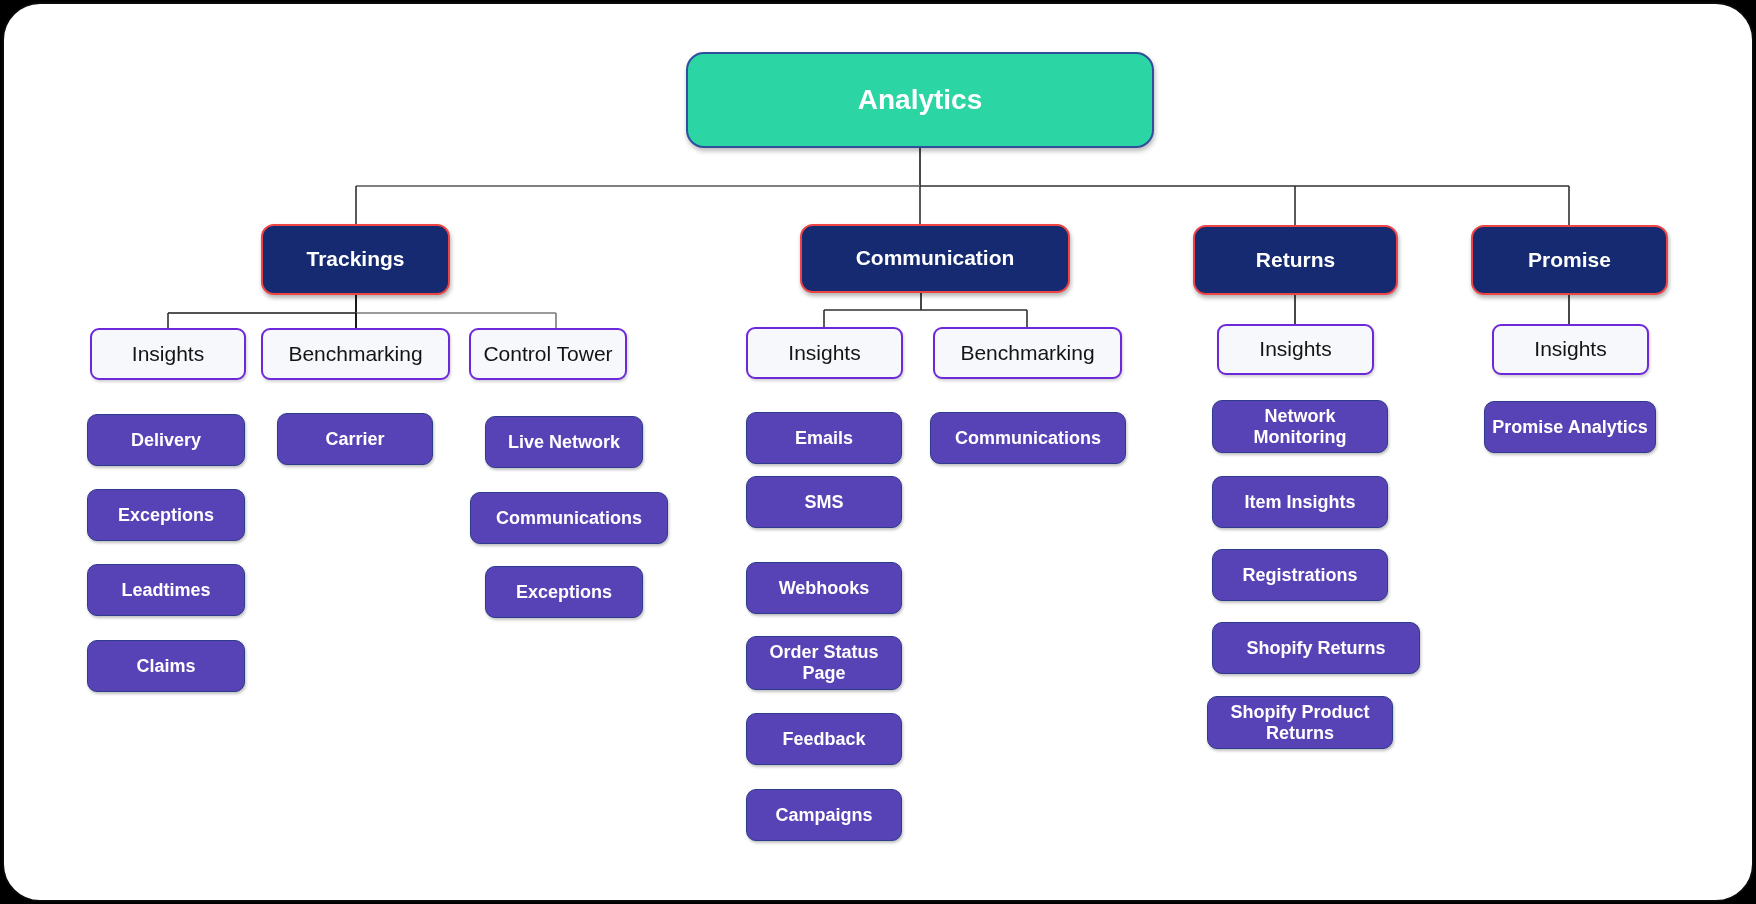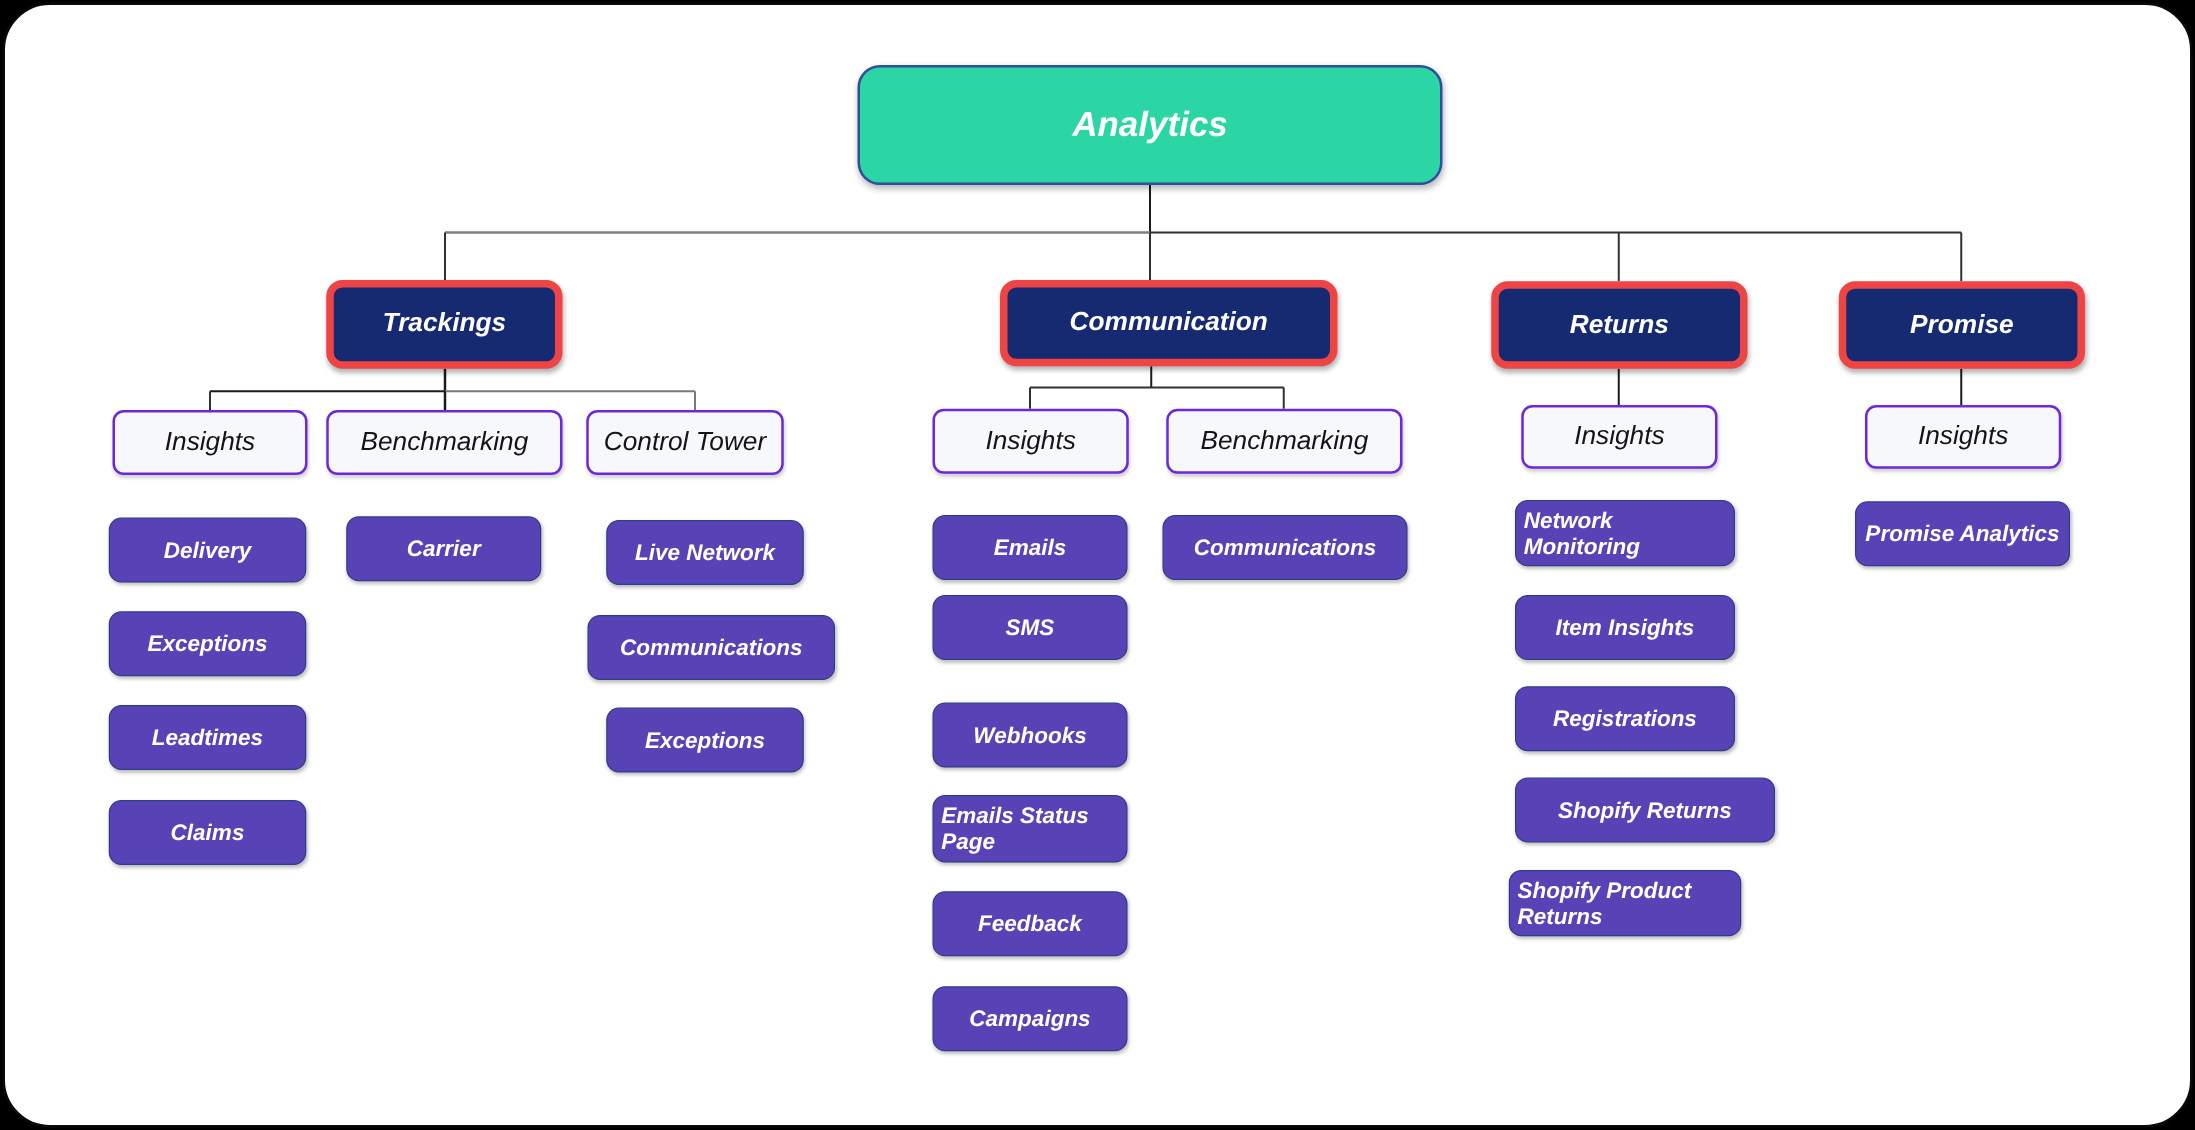--- a/index.html
+++ b/index.html
@@ -27,36 +27,36 @@
     position: absolute;
     left: 0; top: 0;
     width: 1756px; height: 904px;
     pointer-events: none;
   }
   .node {
     position: absolute;
     display: flex;
     align-items: center;
     justify-content: center;
+    text-align: center;
     box-sizing: border-box;
     line-height: 1.15;
-    font-style: italic;
   }
   .lvl1 {
     background: #2BD6A4;
     border: 2px solid #2F4E9E;
     border-radius: 18px;
     color: #ffffff;
     font-weight: bold;
     font-size: 28px;
     box-shadow: 1px 3px 5px rgba(0,0,0,0.28);
   }
   .lvl2 {
     background: #152A70;
-    border: 6px solid #ef4444;
+    border: 2px solid #ef4444;
     border-radius: 13px;
     color: #ffffff;
     font-weight: bold;
     font-size: 21px;
     box-shadow: 1px 3px 4px rgba(0,0,0,0.3);
   }
   .lvl3 {
     background: #F7F8FC;
     border: 2px solid #6d28d9;
     border-radius: 9px;
@@ -132,21 +132,21 @@
 
   <div class="node lvl4" style="left:277px;top:413px;width:156px;height:52px">Carrier</div>
 
   <div class="node lvl4" style="left:485px;top:416px;width:158px;height:52px">Live Network</div>
   <div class="node lvl4" style="left:470px;top:492px;width:198px;height:52px">Communications</div>
   <div class="node lvl4" style="left:485px;top:566px;width:158px;height:52px">Exceptions</div>
 
   <div class="node lvl4" style="left:746px;top:412px;width:156px;height:52px">Emails</div>
   <div class="node lvl4" style="left:746px;top:476px;width:156px;height:52px">SMS</div>
   <div class="node lvl4" style="left:746px;top:562px;width:156px;height:52px">Webhooks</div>
-  <div class="node lvl4" style="left:746px;top:636px;width:156px;height:54px">Emails Status Page</div>
+  <div class="node lvl4" style="left:746px;top:636px;width:156px;height:54px">Order Status Page</div>
   <div class="node lvl4" style="left:746px;top:713px;width:156px;height:52px">Feedback</div>
   <div class="node lvl4" style="left:746px;top:789px;width:156px;height:52px">Campaigns</div>
 
   <div class="node lvl4" style="left:930px;top:412px;width:196px;height:52px">Communications</div>
 
   <div class="node lvl4" style="left:1212px;top:400px;width:176px;height:53px">Network Monitoring</div>
   <div class="node lvl4" style="left:1212px;top:476px;width:176px;height:52px">Item Insights</div>
   <div class="node lvl4" style="left:1212px;top:549px;width:176px;height:52px">Registrations</div>
   <div class="node lvl4" style="left:1212px;top:622px;width:208px;height:52px">Shopify Returns</div>
   <div class="node lvl4" style="left:1207px;top:696px;width:186px;height:53px">Shopify Product Returns</div>

